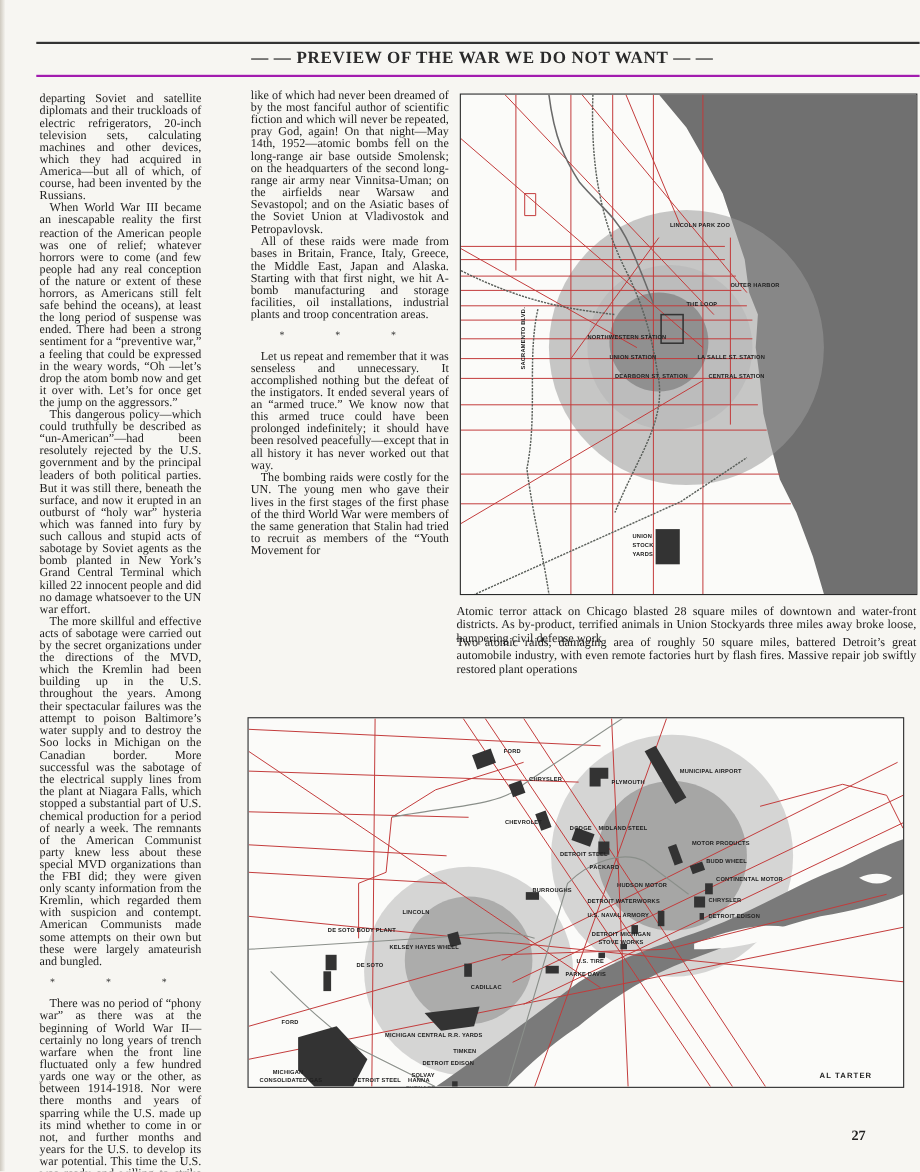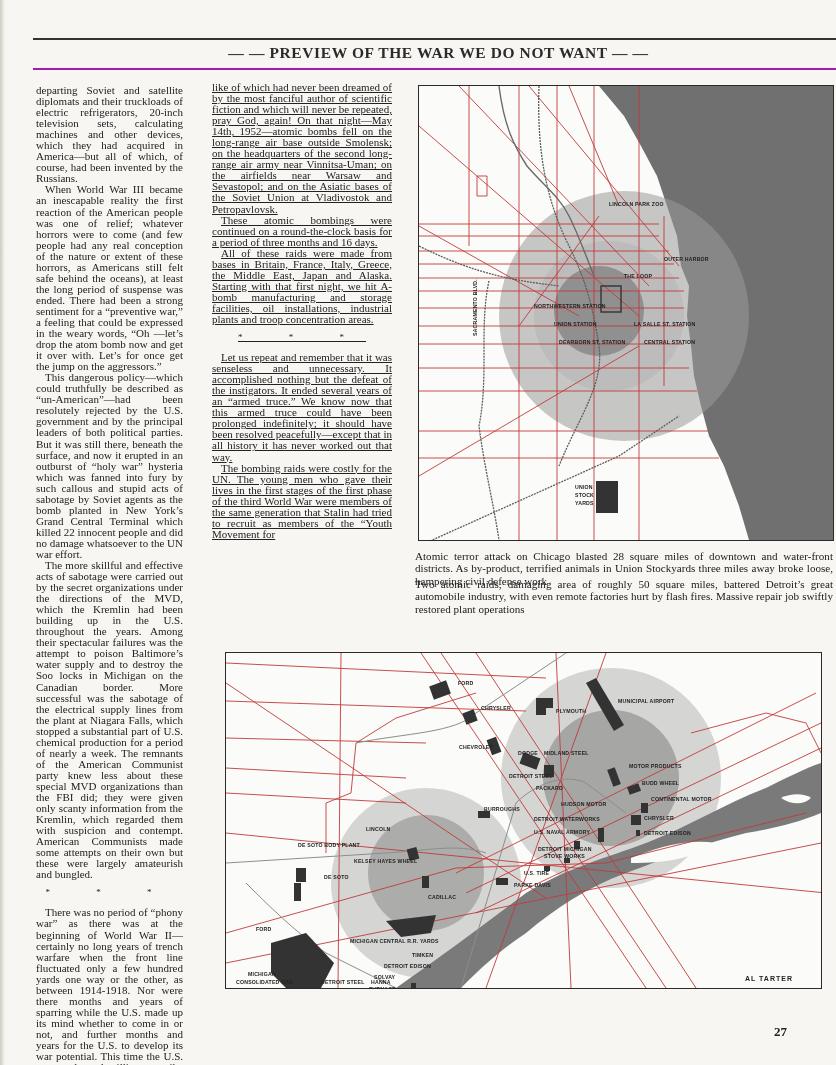--- a/index.html
+++ b/index.html
@@ -5,21 +5,21 @@
   html,body{margin:0;padding:0;}
   body{width:836px;height:1065px;background:#f7f6f2;position:relative;overflow:hidden;font-family:"Liberation Serif","DejaVu Serif",serif;color:#1c1c1c;}
   .edge-mark{position:absolute;left:0;top:0;width:5px;height:1065px;background:linear-gradient(to right,#cfcac0,#f7f6f2);}
   .header{position:absolute;left:33px;top:38px;width:811px;height:28px;border-top:2px solid #333;border-bottom:2px solid #a21caf;text-decoration:underline;}
   .header-title{position:absolute;left:0;right:0;top:4px;text-align:center;font-weight:bold;font-size:15.5px;letter-spacing:0.6px;color:#2a2a2a;}
   .col{position:absolute;font-size:11px;line-height:11.05px;text-align:justify;color:#222;}
   .col p{margin:0;text-indent:9px;}
   .col p.noindent{text-indent:0;}
   .col .stars{text-align:center;text-indent:0;letter-spacing:22px;margin:7px 0 9px 0;font-size:9px;}
   #col1{left:36px;top:85px;width:147px;}
-  #col2{left:212px;top:82px;width:180px;text-decoration:underline;}
+  #col2{left:228px;top:82px;width:180px;}
   .map{position:absolute;border:1.5px solid #2a2a2a;background:#fbfbf9;overflow:hidden;}
   #chicago{left:418px;top:85px;width:414px;height:454px;}
   #detroit{left:225px;top:652px;width:595px;height:335px;}
   .caption{position:absolute;font-weight:normal;font-size:11.1px;line-height:12.3px;text-align:justify;color:#202020;font-family:"Liberation Serif","DejaVu Serif",serif;}
   #cap-chicago{left:415px;top:550px;width:418px;}
   #cap-detroit{left:415px;top:578px;width:418px;}
   .lbl{font-family:"Liberation Sans","DejaVu Sans",sans-serif;font-weight:bold;fill:#222;font-size:5.2px;letter-spacing:0.2px;}
   .credit{position:absolute;right:28px;bottom:6px;font-family:"Liberation Sans","DejaVu Sans",sans-serif;font-weight:bold;font-size:7px;letter-spacing:1px;color:#222;}
   .page-num{position:absolute;left:774px;top:1024px;font-weight:bold;font-size:13px;color:#222;}
 </style>
@@ -37,21 +37,20 @@
   <p>When World War III became an inescapable reality the first reaction of the American people was one of relief; whatever horrors were to come (and few people had any real conception of the nature or extent of these horrors, as Americans still felt safe behind the oceans), at least the long period of suspense was ended. There had been a strong sentiment for a “preventive war,” a feeling that could be expressed in the weary words, “Oh —let’s drop the atom bomb now and get it over with. Let’s for once get the jump on the aggressors.”</p>
   <p>This dangerous policy—which could truthfully be described as “un-American”—had been resolutely rejected by the U.S. government and by the principal leaders of both political parties. But it was still there, beneath the surface, and now it erupted in an outburst of “holy war” hysteria which was fanned into fury by such callous and stupid acts of sabotage by Soviet agents as the bomb planted in New York’s Grand Central Terminal which killed 22 innocent people and did no damage whatsoever to the UN war effort.</p>
   <p>The more skillful and effective acts of sabotage were carried out by the secret organizations under the directions of the MVD, which the Kremlin had been building up in the U.S. throughout the years. Among their spectacular failures was the attempt to poison Baltimore’s water supply and to destroy the Soo locks in Michigan on the Canadian border. More successful was the sabotage of the electrical supply lines from the plant at Niagara Falls, which stopped a substantial part of U.S. chemical production for a period of nearly a week. The remnants of the American Communist party knew less about these special MVD organizations than the FBI did; they were given only scanty information from the Kremlin, which regarded them with suspicion and contempt. American Communists made some attempts on their own but these were largely amateurish and bungled.</p>
   <p class="stars">* * *</p>
   <p>There was no period of “phony war” as there was at the beginning of World War II—certainly no long years of trench warfare when the front line fluctuated only a few hundred yards one way or the other, as between 1914-1918. Nor were there months and years of sparring while the U.S. made up its mind whether to come in or not, and further months and years for the U.S. to develop its war potential. This time the U.S. was ready and willing to strike immediately—and to strike with the most terrible weapon of all.</p>
 
 </div>
 
 <div class="col" id="col2">
   <p class="noindent">like of which had never been dreamed of by the most fanciful author of scientific fiction and which will never be repeated, pray God, again! On that night—May 14th, 1952—atomic bombs fell on the long-range air base outside Smolensk; on the headquarters of the second long-range air army near Vinnitsa-Uman; on the airfields near Warsaw and Sevastopol; and on the Asiatic bases of the Soviet Union at Vladivostok and Petropavlovsk.</p>
-  <p>These atomic bombings were continued on a round-the-clock basis for a period of three months and 16 days.</p>
   <p>All of these raids were made from bases in Britain, France, Italy, Greece, the Middle East, Japan and Alaska. Starting with that first night, we hit A-bomb manufacturing and storage facilities, oil installations, industrial plants and troop concentration areas.</p>
   <p class="stars">* * *</p>
   <p>Let us repeat and remember that it was senseless and unnecessary. It accomplished nothing but the defeat of the instigators. It ended several years of an “armed truce.” We know now that this armed truce could have been prolonged indefinitely; it should have been resolved peacefully—except that in all history it has never worked out that way.</p>
   <p>The bombing raids were costly for the UN. The young men who gave their lives in the first stages of the first phase of the third World War were members of the same generation that Stalin had tried to recruit as members of the “Youth Movement for</p>
 </div>
 
 <div class="map" id="chicago">
   <svg width="414" height="454" viewBox="0 0 414 454">
 
     <path d="M180 0 L414 0 L414 454 L330 454 L320 420 L305 380 L290 350 L282 320 L275 290 L272 260 L268 230 L270 200 L262 180 L258 150 L248 120 L238 90 L222 60 L205 30 Z" fill="#707070"></path>

